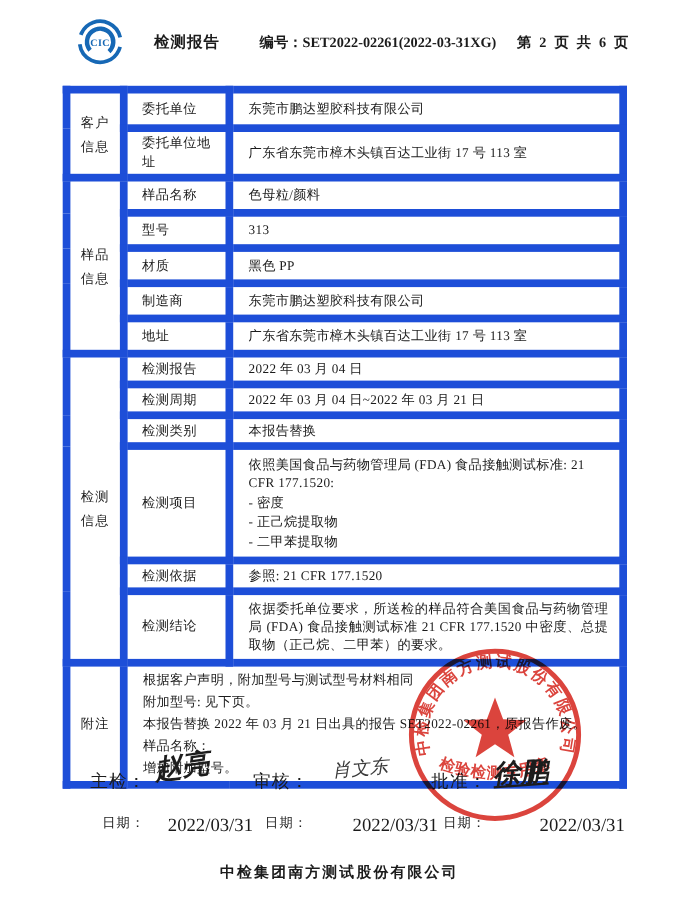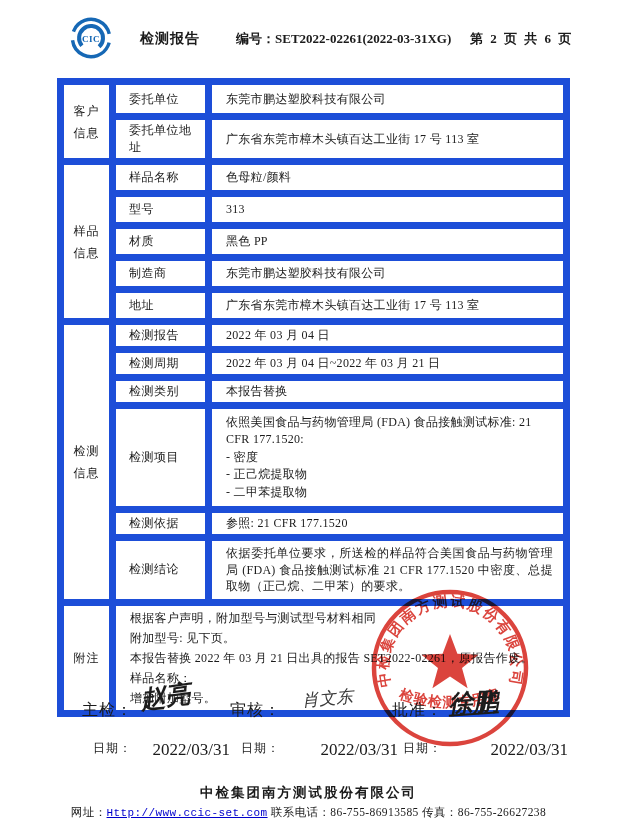--- a/index.html
+++ b/index.html
@@ -170,20 +170,15 @@
     <span class="date-label" style="left:82px">日期：</span>
     <span class="date-val" style="left:110px">2022/03/31</span>
     <span class="date-label" style="left:230px">日期：</span>
     <span class="date-val" style="left:278px">2022/03/31</span>
     <span class="date-label" style="left:392px">日期：</span>
     <span class="date-val" style="left:448px">2022/03/31</span>
   </div>
 
   <div class="ftr">
     <div class="ftr-company">中检集团南方测试股份有限公司</div>
-    <div class="ftr-line">
-      <span>网址：</span><a class="ftr-link" style="color:#0000cc" href="#">Http://www.ccic-set.com</a>
-      <span>联系电话：</span><span>86-755-86913585</span>
-      <span>传真：</span><span>86-755-26627238</span>
-    </div>
   </div>
 
 </div>
 
 </body></html>

